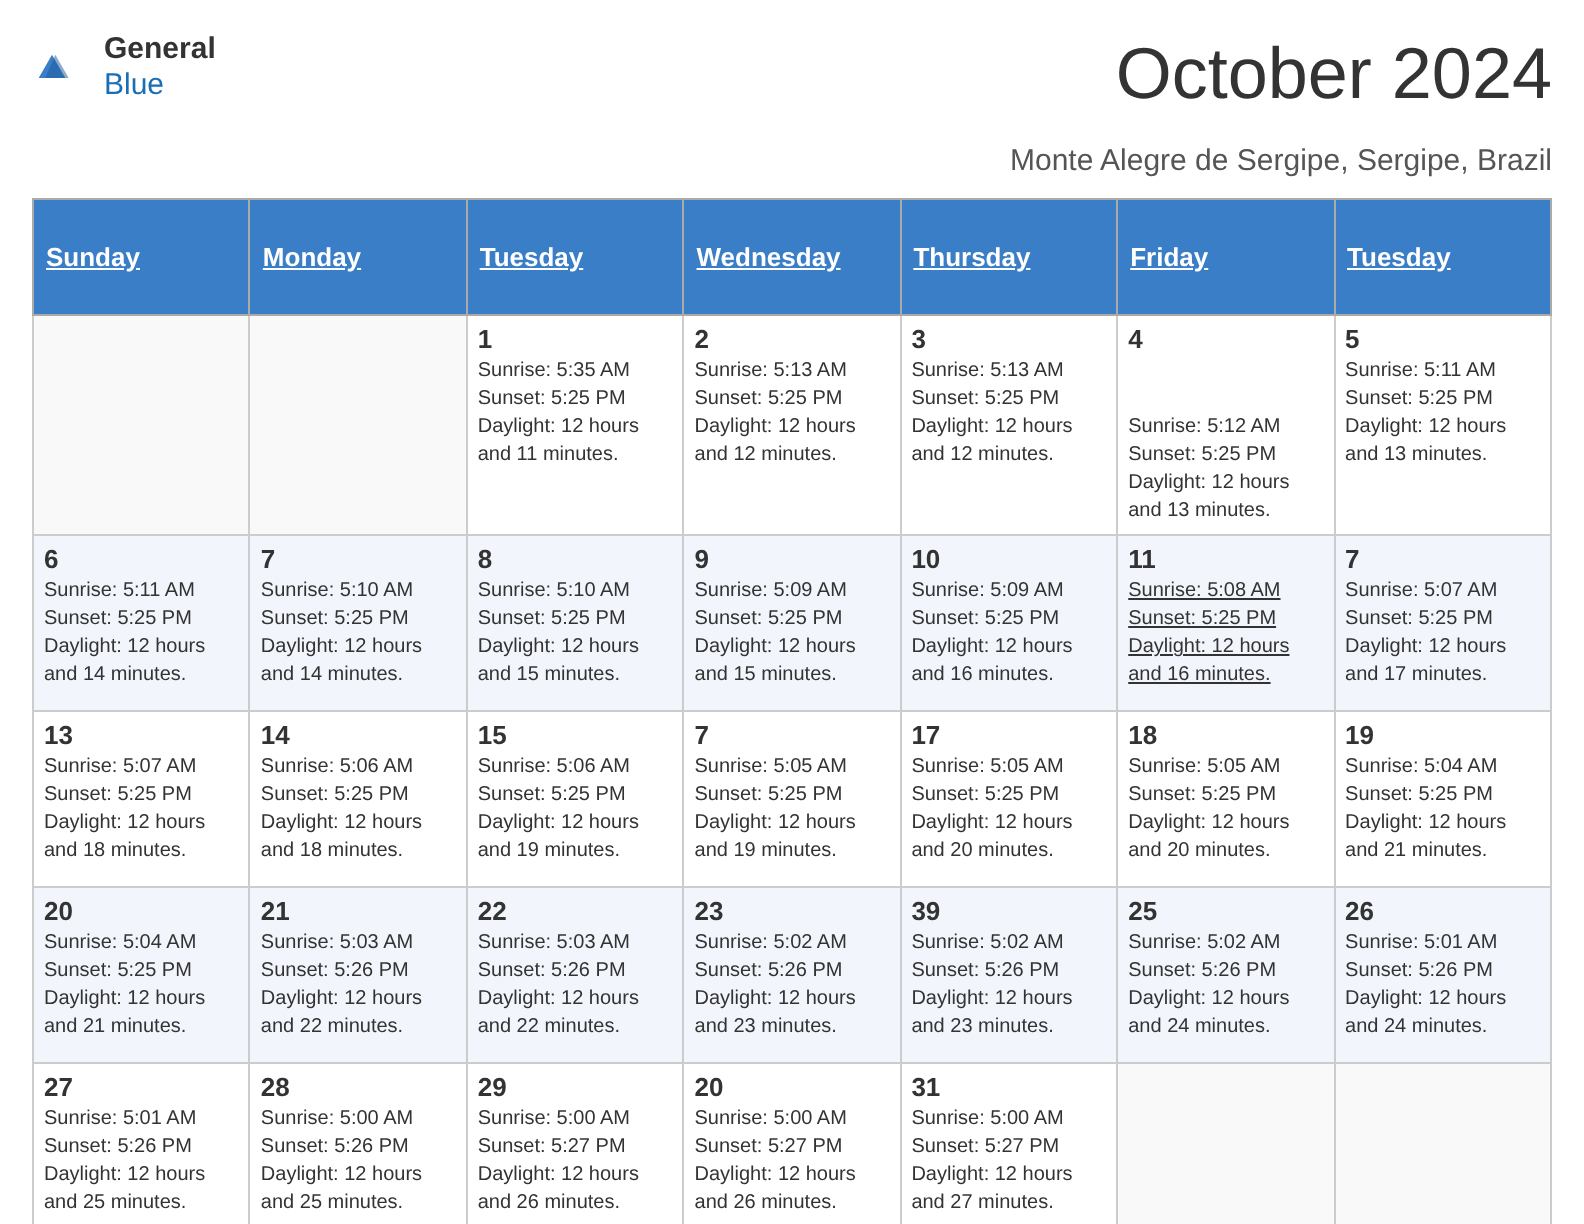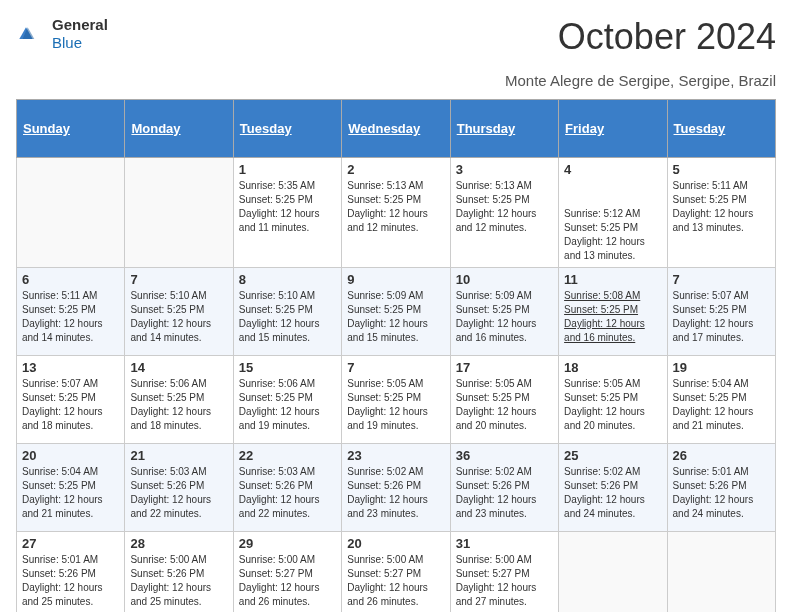--- a/index.html
+++ b/index.html
@@ -245,21 +245,21 @@
 Sunset: 5:26 PM
 Daylight: 12 hours and 22 minutes.</div>
         </td>
         <td>
           <span class="day-num">23</span>
           <div class="cell-text" style="white-space: pre-line;">Sunrise: 5:02 AM
 Sunset: 5:26 PM
 Daylight: 12 hours and 23 minutes.</div>
         </td>
         <td>
-          <span class="day-num">36</span>
+          <span class="day-num">39</span>
           <div class="cell-text" style="white-space: pre-line;">Sunrise: 5:02 AM
 Sunset: 5:26 PM
 Daylight: 12 hours and 23 minutes.</div>
         </td>
         <td>
           <span class="day-num">25</span>
           <div class="cell-text" style="white-space: pre-line;">Sunrise: 5:02 AM
 Sunset: 5:26 PM
 Daylight: 12 hours and 24 minutes.</div>
         </td>

